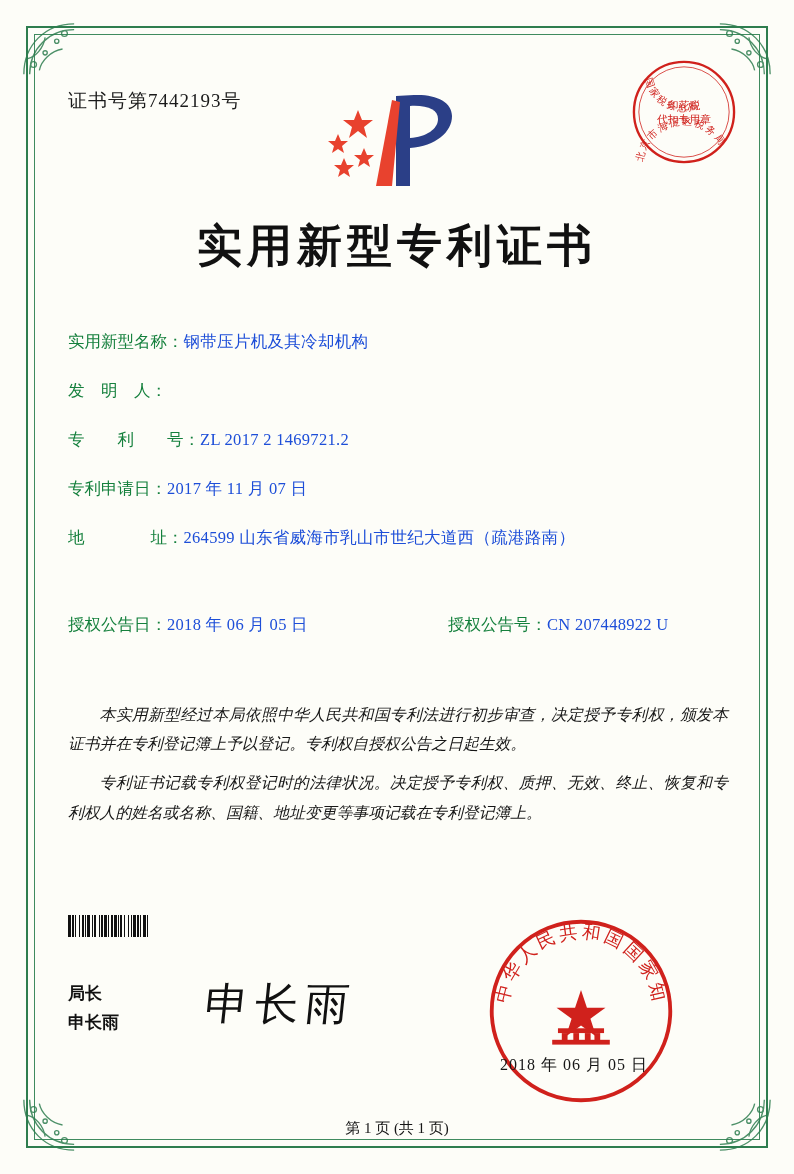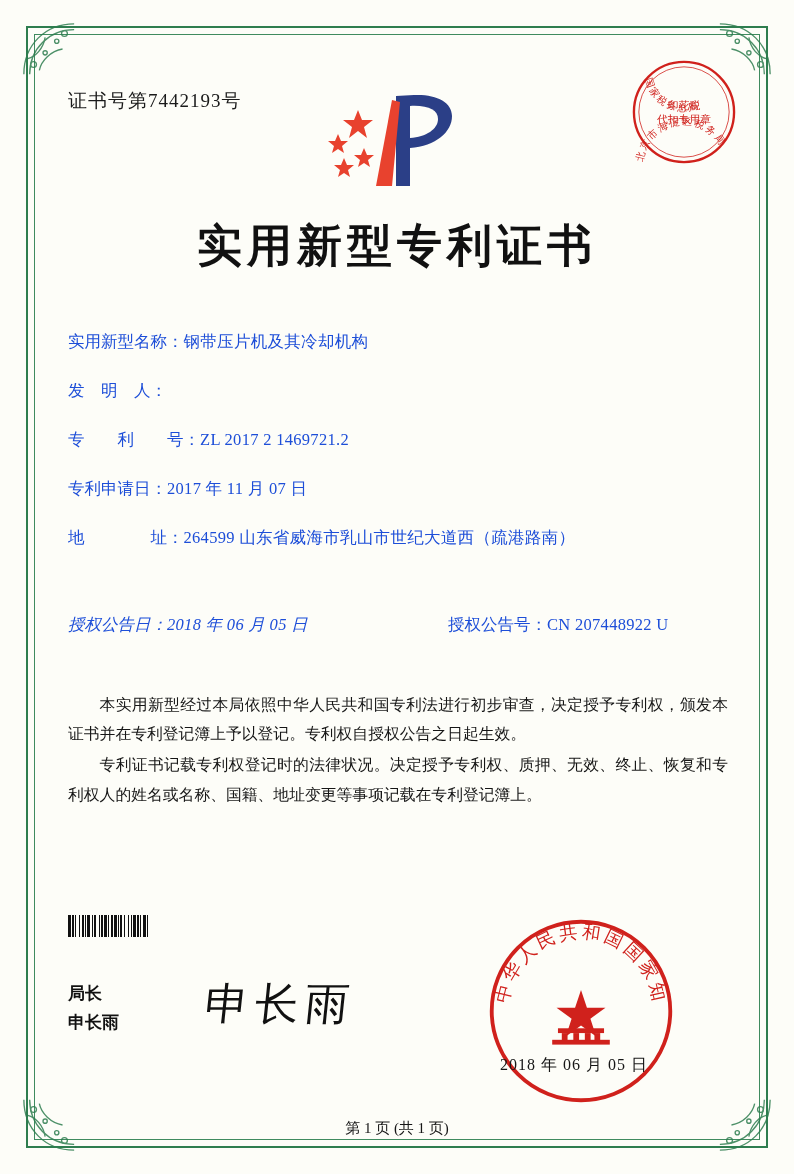--- a/index.html
+++ b/index.html
@@ -100,53 +100,53 @@
   }
   .field-row {
     display: flex;
     align-items: baseline;
     margin-bottom: 26px;
     line-height: 1.4;
   }
   .field-label {
     flex: 0 0 auto;
     white-space: pre;
-    color: #1d4ed8;
+    color: #15803d;
   }
   .field-value {
     flex: 1 1 auto;
     color: #1d4ed8;
     letter-spacing: .3px;
   }
   .field-row.two-col { margin-bottom: 8px; }
   .field-row.two-col .left {
     flex: 0 0 380px;
     display: flex;
-    font-style: italic;
   }
   .field-row.two-col .right {
     flex: 1 1 auto;
     display: flex;
     margin-top: 38px;
   }
 
   
   .body-text {
     position: absolute;
     left: 68px;
     top: 690px;
     width: 660px;
     font-size: 15.8px;
     line-height: 1.85;
     color: #161616;
     text-align: justify;
   }
   .body-text p {
-    margin: 0 0 2px 0;
+    margin: 10px 0 2px 0;
     text-indent: 2em;
+    font-style: italic;
   }
 
   
   .barcode {
     position: absolute;
     left: 68px;
     top: 915px;
     width: 175px;
     height: 22px;
     display: flex;

